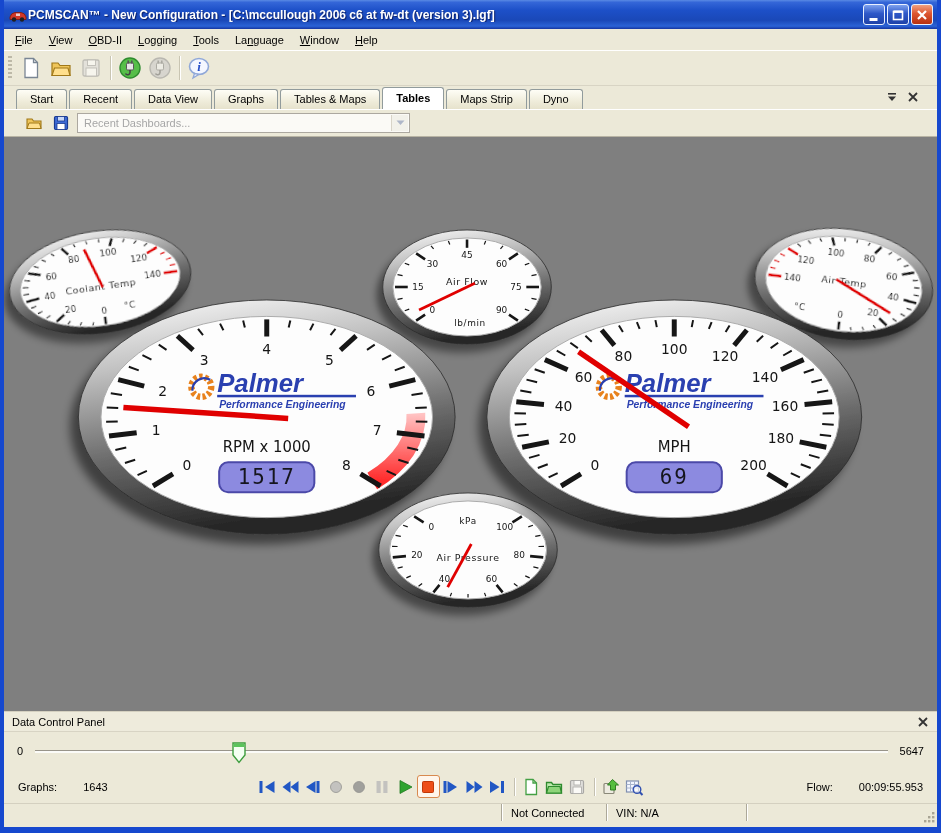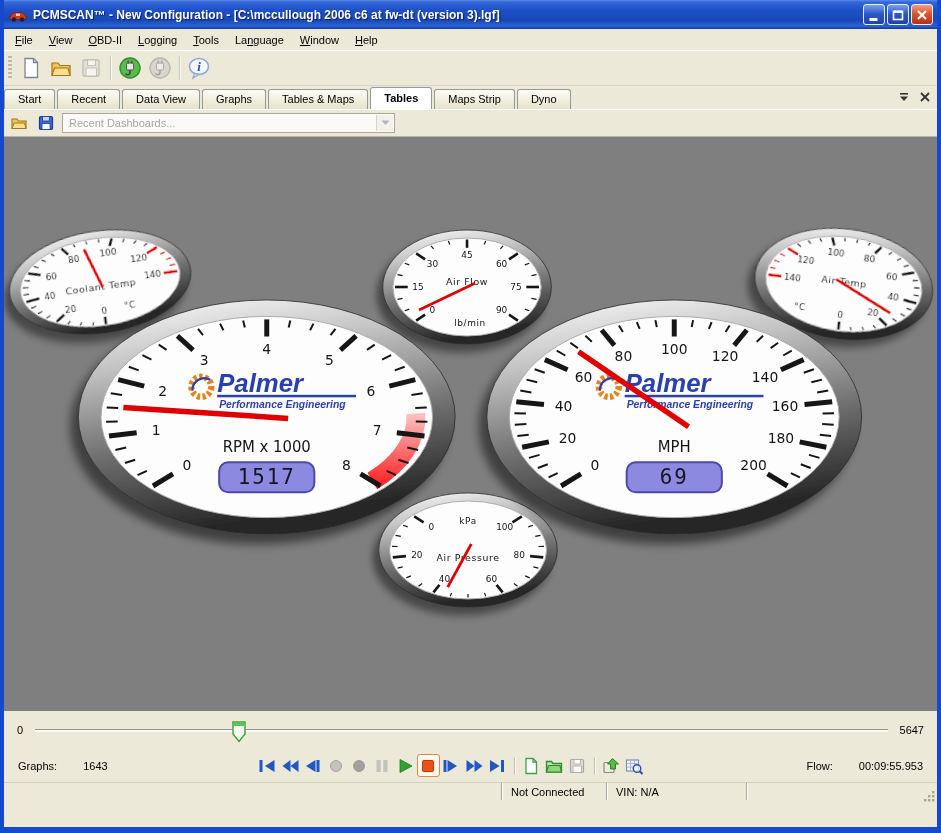--- a/index.html
+++ b/index.html
@@ -1,43 +1,43 @@
 <!DOCTYPE html>
 <html><head>
 <meta charset="utf-8">
 <style>
   *{margin:0;padding:0;box-sizing:border-box}
   html,body{width:941px;height:833px;overflow:hidden;background:#000}
   body{font-family:"Liberation Sans",sans-serif;font-size:11px;color:#000}
   .window{width:941px;height:833px;border-left:4px solid #1648CE;border-right:4px solid #1648CE;border-bottom:6px solid #1648CE;display:flex;flex-direction:column;background:#ECE9D8}
   
-  .titlebar{height:29px;flex:0 0 29px;display:flex;align-items:center;gap:5px;padding:0 4px;
+  .titlebar{height:29px;flex:0 0 29px;display:flex;align-items:center;padding:0 4px;
     background:linear-gradient(180deg,#5A8AE4 0%,#3466D8 8%,#1D50C8 35%,#1A48B8 70%,#2B63D6 90%,#1535A0 100%)}
   .title-text{color:#fff;font-weight:bold;font-size:12px;text-shadow:1px 1px 1px #0A1E64;flex:1;white-space:nowrap;overflow:hidden}
   .win-buttons{display:flex;gap:2px}
   .winbtn{width:22px;height:21px;border:1px solid #E8F0FF;border-radius:3px;display:flex;align-items:center;justify-content:center;
     background:linear-gradient(180deg,#7DA1EE,#2E58C8 45%,#1E42A8);cursor:default}
   .winbtn.close{background:linear-gradient(180deg,#F0A080,#DD5630 45%,#B83010)}
   
   .menubar{height:22px;flex:0 0 22px;background:#ECE9D8;display:flex;align-items:center;padding-left:3px;border-bottom:1px solid #fff}
   .menu-item{padding:3px 8px}
   
   .toolbar{height:35px;flex:0 0 35px;background:#ECE9D8;display:flex;align-items:center;gap:2px;padding:2px 4px;border-bottom:1px solid #D8D4C4}
   .tgrip{width:4px;height:24px;margin-right:3px;background:repeating-linear-gradient(180deg,#BDB9A8 0 2px,transparent 2px 4px)}
   .tbtn{width:28px;height:28px;display:flex;align-items:center;justify-content:center}
   .tbtn.disabled{opacity:.55;filter:grayscale(1)}
   .tsep{width:1px;height:24px;background:#C9C5B2;margin:0 3px;box-shadow:1px 0 0 #fff}
   
-  .tabrow{height:24px;flex:0 0 24px;background:#ECE9D8;display:flex;align-items:flex-end;padding:2px 0 0;border-bottom:1px solid #fff}
+  .tabrow{height:24px;flex:0 0 24px;background:#ECE9D8;display:flex;align-items:flex-end;padding:2px 12px 0;border-bottom:1px solid #fff}
   .tabs{display:flex;align-items:flex-end}
   .tab{padding:3px 13px;background:linear-gradient(180deg,#FEFDF6,#EFECDA 60%,#E6E2CC);border:1px solid #919B9C;border-bottom:none;border-radius:3px 3px 0 0;margin-right:2px;height:20px;white-space:nowrap}
   .tab.active{background:#FFF;font-weight:bold;height:22px;padding-top:4px}
   .tabctl{margin-left:auto;display:flex;gap:9px;align-items:center;padding:0 6px 6px 0}
   
-  .dashbar{height:27px;flex:0 0 27px;background:#ECE9D8;display:flex;align-items:center;gap:5px;padding:0 4px;border-bottom:1px solid #B8B4A4}
+  .dashbar{height:27px;flex:0 0 27px;background:#ECE9D8;display:flex;align-items:center;gap:5px;padding:0 19px;border-bottom:1px solid #B8B4A4}
   .combo{width:333px;height:20px;border:1px solid #ACA8A0;background:#FBFAF6;display:flex;align-items:center;color:#A6A6A6;padding-left:6px;position:relative}
   .combo-arrow{position:absolute;right:1px;top:1px;bottom:1px;width:17px;background:#F2F1EA;border-left:1px solid #D8D4C8;display:flex;align-items:center;justify-content:center;color:#B4BCCE}
   
   .canvas{height:574px;flex:0 0 574px;background:#7F7F7F;overflow:hidden}
   .canvas svg{display:block;width:100%;height:100%}
   
   .panel-header{height:21px;flex:0 0 21px;background:#EEEBDC;border-top:1px solid #D4D0C0;border-bottom:1px solid #D8D4C4;display:flex;align-items:center;padding:0 8px}
   .panel-close{margin-left:auto;display:flex}
   .slider-row{height:38px;flex:0 0 38px;display:flex;align-items:center;background:#ECE9D8;padding:0 13px}
   .track{flex:1;height:3px;border-top:1px solid #98948A;background:#FBFBF8;margin:0 12px;position:relative}
@@ -527,20 +527,28 @@
           <text x="0.0" y="30.2" dy="0.35em" class="gtitle gtitle-big">MPH</text>
           <g>
             <rect x="-48" y="45.3" width="96" height="30" rx="9" fill="#8C8AE0" stroke="#4B48A8" stroke-width="2"></rect>
             <text x="0" y="66.8" class="readout">69</text>
           </g>
           <line x1="14.4" y1="9.7" x2="-96.5" y2="-65.2" stroke="#E00000" stroke-width="5.5"></line>
         </g>
       </svg>
   </div>
 
+  <div class="panel-header">
+    <span>Data Control Panel</span>
+    <span class="panel-close">
+        <svg width="12" height="12" viewBox="0 0 12 12">
+          <path d="M2,2 L10,10 M10,2 L2,10" stroke="#333" stroke-width="1.8"></path>
+        </svg>
+      </span>
+  </div>
 
   <div class="slider-row">
     <span>0</span>
     <div class="track">
       <div class="thumb" id="slider-thumb" style="left: 23.96%;">
         <svg width="14" height="22" viewBox="0 0 14 22">
             <path d="M1,1 L13,1 L13,13 L7,20.5 L1,13 Z" fill="#F4FFF2" stroke="#3C9C3C" stroke-width="1.4"></path>
             <rect x="1.6" y="1.6" width="10.8" height="3.4" fill="#5CC45C"></rect>
           </svg>
       </div>

